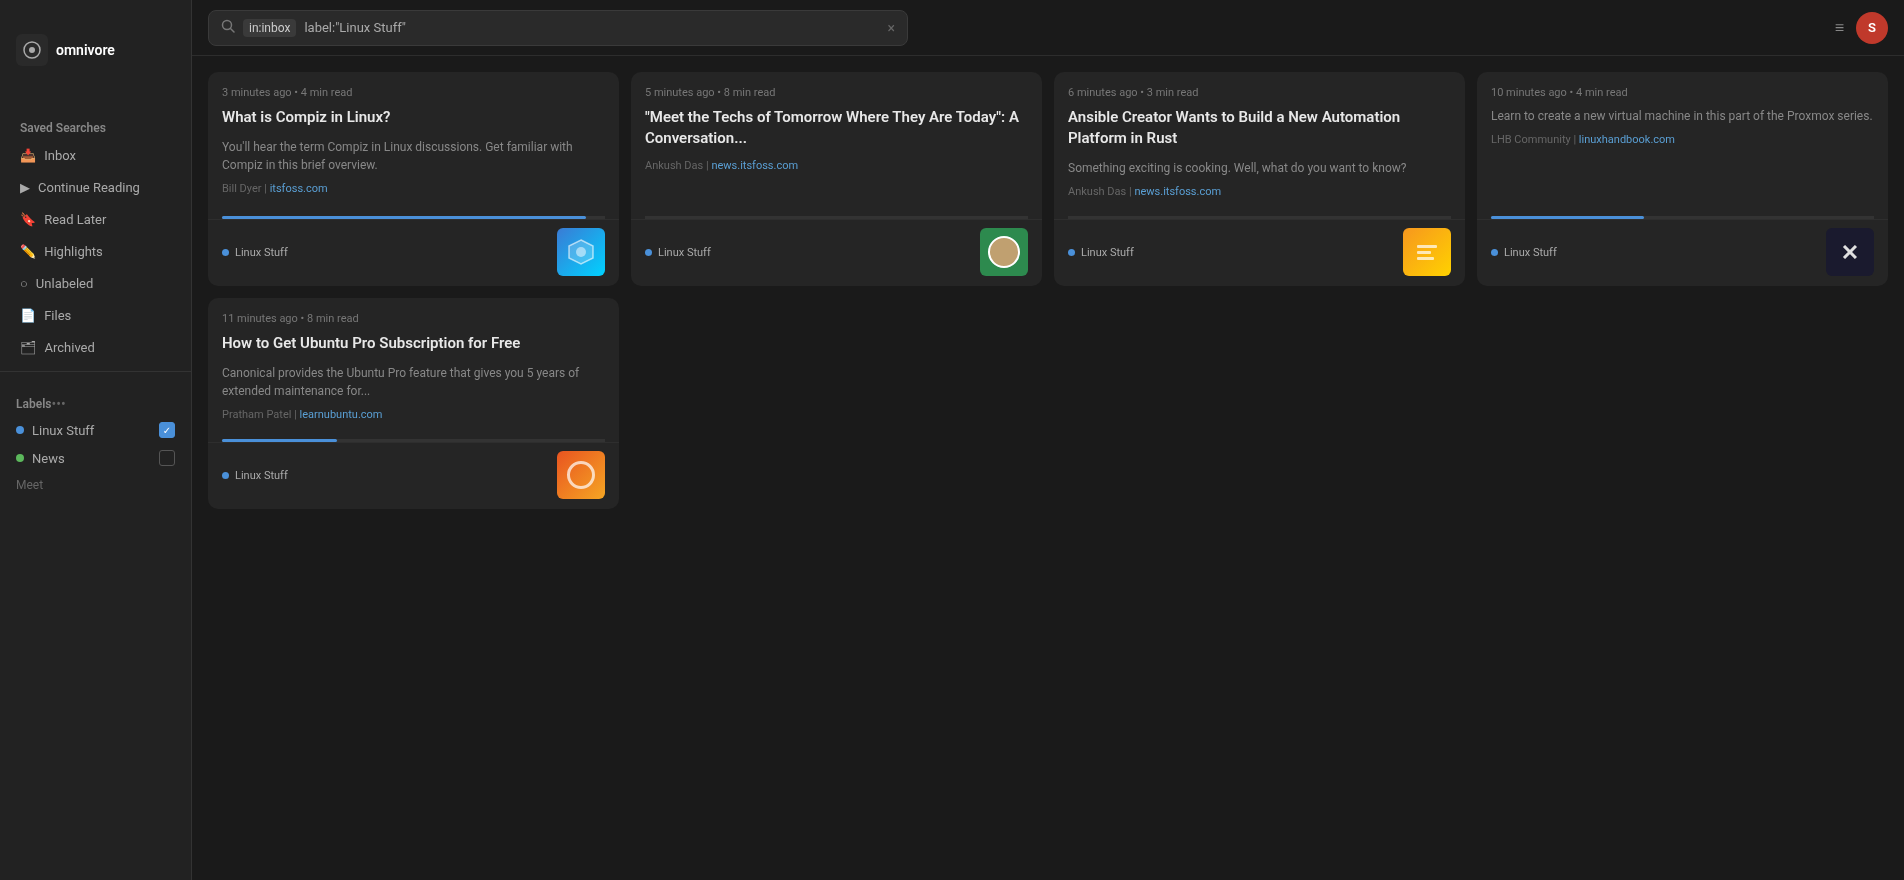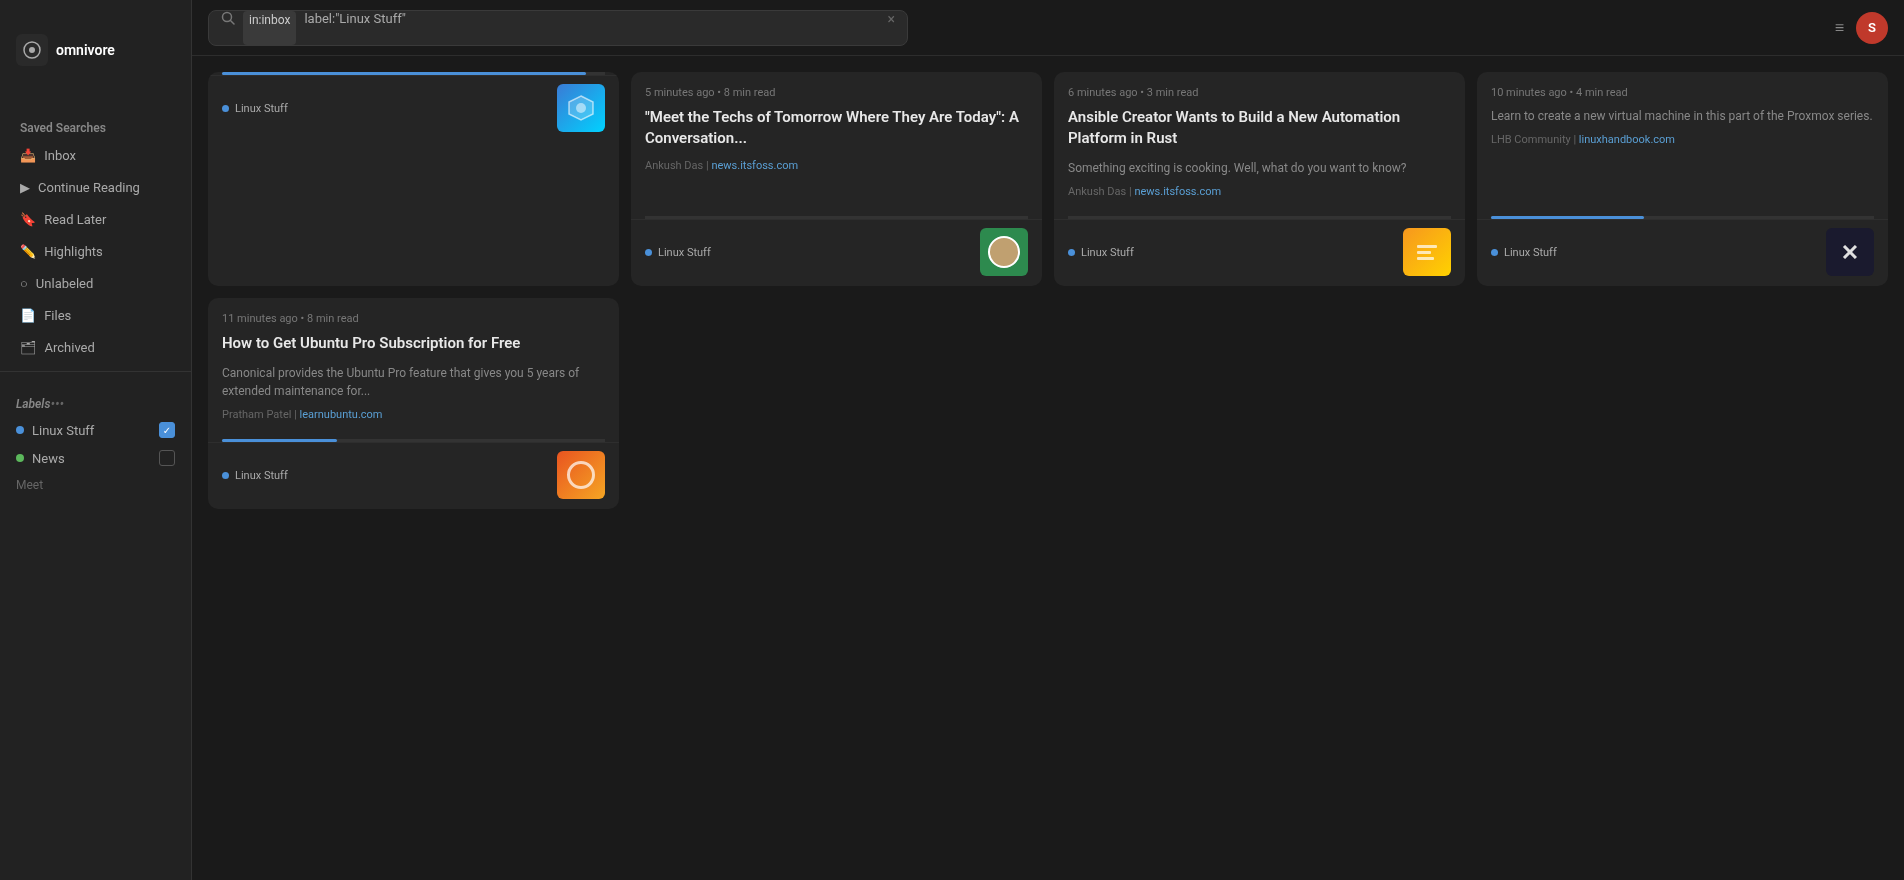--- a/index.html
+++ b/index.html
@@ -74,21 +74,20 @@
       background: #333;
       margin: 8px 0;
     }
     .labels-section {
       padding: 8px 0;
     }
     .labels-header {
       display: flex;
       align-items: center;
       padding: 8px 16px 4px 16px;
-      font-style: italic;
     }
     .labels-title {
       font-size: 12px;
       font-weight: 600;
       color: #888;
     }
     .labels-more {
       color: #666;
       font-size: 14px;
       cursor: pointer;
@@ -154,20 +153,21 @@
       gap: 12px;
       border-bottom: 1px solid #2d2d2d;
     }
     .search-bar {
       flex: 1;
       max-width: 700px;
       background: #2a2a2a;
       border: 1px solid #3a3a3a;
       border-radius: 8px;
       display: flex;
+      align-items: center;
       padding: 0 12px;
       height: 36px;
       gap: 8px;
     }
     .search-icon-wrap {
       color: #666;
       font-size: 14px;
     }
     .search-text {
       font-size: 13px;
@@ -433,20 +433,28 @@
       <span class="search-clear">×</span>
     </div>
     <div class="topbar-right">
       <span class="list-view-icon">≡</span>
       <div class="avatar">S</div>
     </div>
   </div>
 
   <div class="article-grid" id="article-grid">
   <div class="article-card">
+    <div class="card-body">
+      <div class="card-meta">3 minutes ago • 4 min read</div>
+      <div class="card-title">What is Compiz in Linux?</div>
+      <div class="card-excerpt">You'll hear the term Compiz in Linux discussions. Get familiar with Compiz in this brief overview.</div>
+      <div class="card-source">
+        Bill Dyer | <a href="#">itsfoss.com</a>
+      </div>
+    </div>
     <div class="card-progress">
       <div class="card-progress-fill" style="width:95%"></div>
     </div>
     <div class="card-footer">
       <div class="card-label">
         <div class="card-label-dot"></div>
         <span>Linux Stuff</span>
       </div>
       <div class="card-thumbnail">
         <div class="thumb-compiz">

